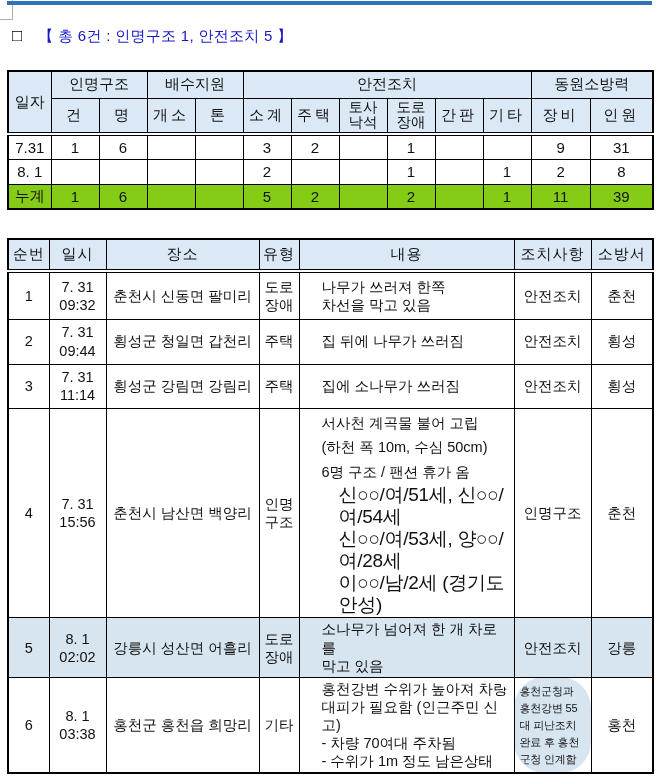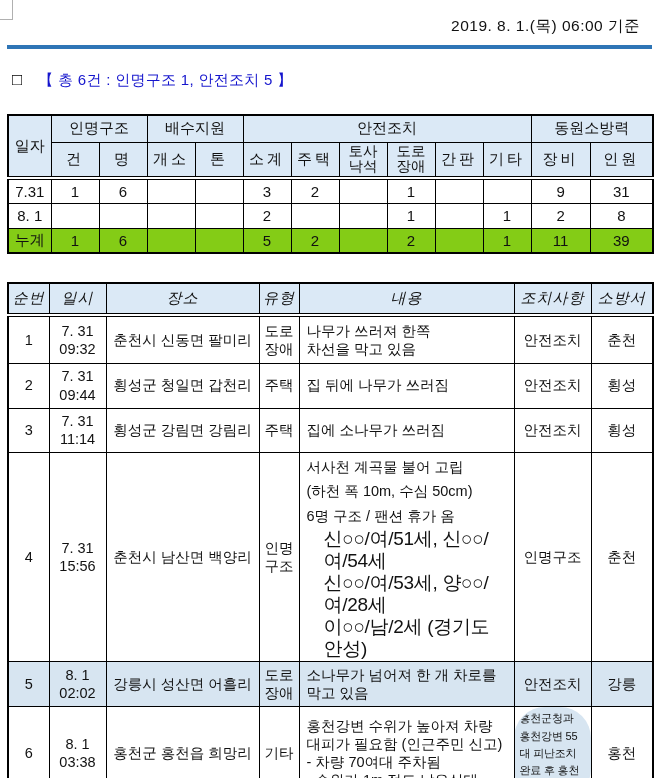--- a/index.html
+++ b/index.html
@@ -79,23 +79,23 @@
   .summary-table { margin-top: 24px; }
   .summary-table thead tr:first-child th { height: 27px; }
   .summary-table thead tr:last-child th { height: 36px; }
   .summary-table tbody td { height: 25px; font-size: 15px; margin-left: 33px; }
   .summary-table th.sub { letter-spacing: 3px; }
   .summary-table th.sub2 { letter-spacing: 0; line-height: 1.05; font-size: 14.5px; }
   .total-row td { background: #84cc16; }
 
   
   .detail-table { margin-top: 28px; }
-  .detail-table thead th { height: 32px; letter-spacing: 1px; font-style: italic; }
+  .detail-table thead th { height: 32px; letter-spacing: 1px; }
   .detail-table td { font-size: 14.5px; line-height: 1.25; padding: 2px 3px; }
-  .detail-table td.cell-content { text-align: left; padding-left: 7px; }
+  .detail-table td.cell-content { text-align: left; padding-left: 22px; }
   .ml { white-space: pre-line; }
   .content-main { white-space: pre-line; line-height: 1.7; }
   .content-detail { white-space: pre-line; line-height: 1.15; font-size: 19px; letter-spacing: -0.3px; margin-left: 17px; }
   .row-1 td { height: 48px; }
   .row-2 td { height: 45px; }
   .row-3 td { height: 44px; }
   .row-4 td { height: 111px; }
   .row-5 td { height: 45px; background: #d7e5f1; }
   .row-6 td { height: 90px; border-radius: 31px; }
   .row-6 td.cell-action {
@@ -108,21 +108,20 @@
   }
   .cell-datetime { line-height: 1.2; }
 </style>
 </head>
 <body>
 
 <div class="corner-artifact"></div>
 
 <div class="page">
 
-  <div class="date-line">2019. 8. 1.(목) 06:00 기준</div>
 
   <div class="title-underline"></div>
 
   <div class="section-heading">
     <span class="section-bullet">□</span>
     <span class="section-summary">【 총 6건 :  인명구조 1, 안전조치 5 】</span>
   </div>
 
   <table class="doc-table summary-table">
     <colgroup>

